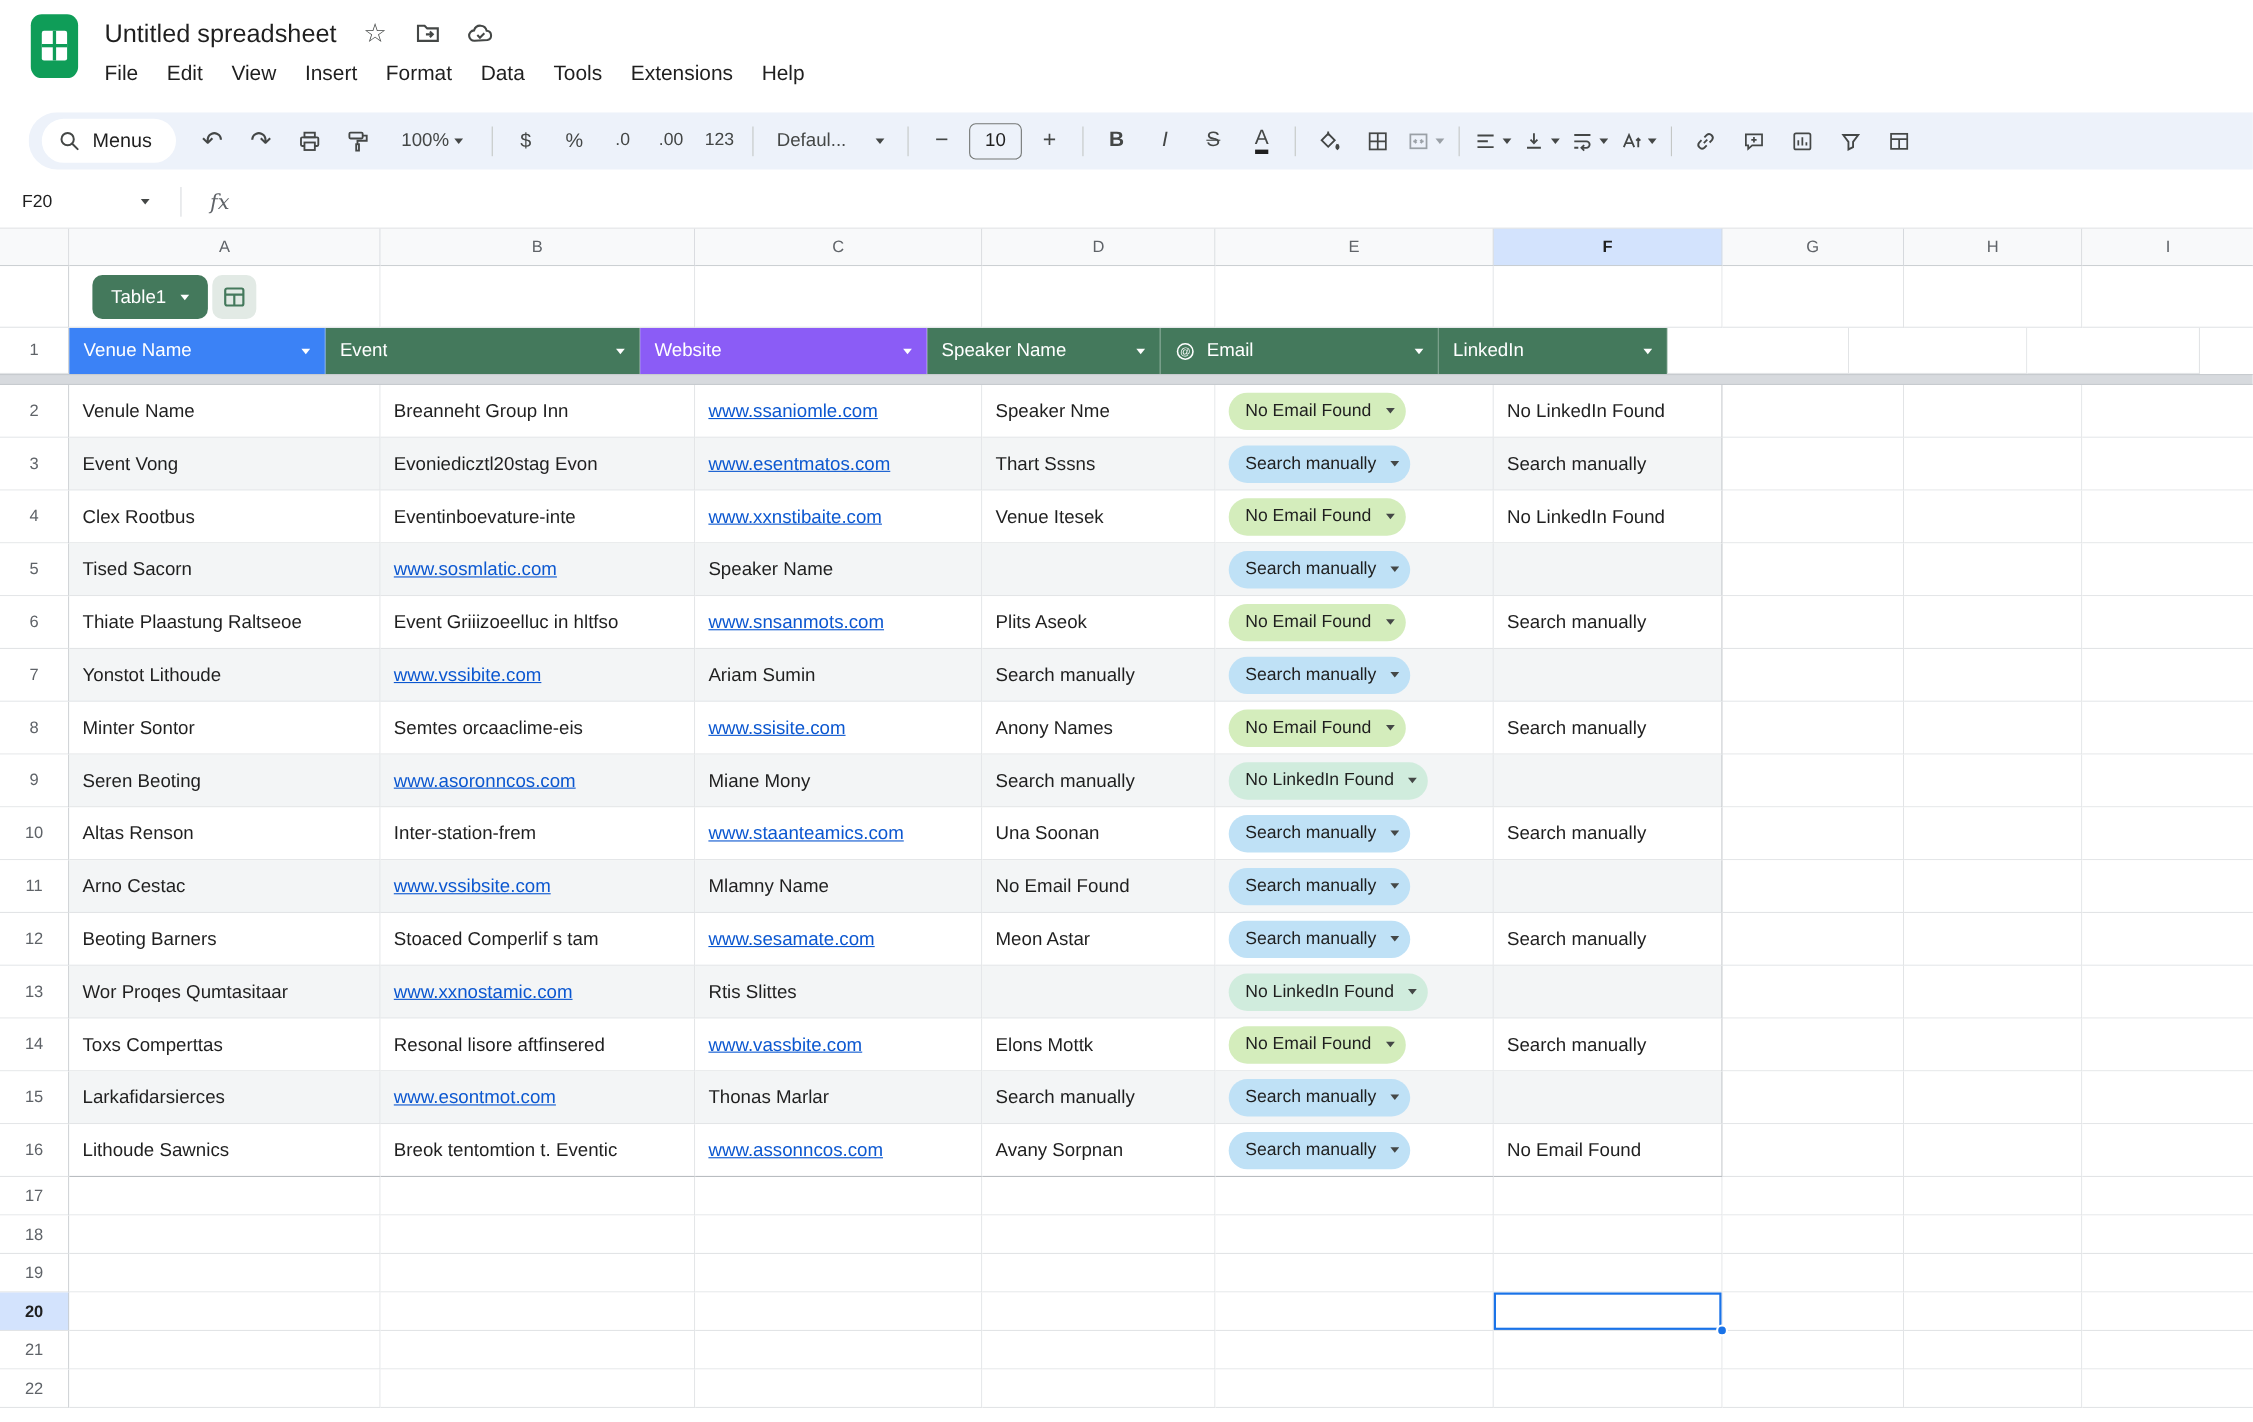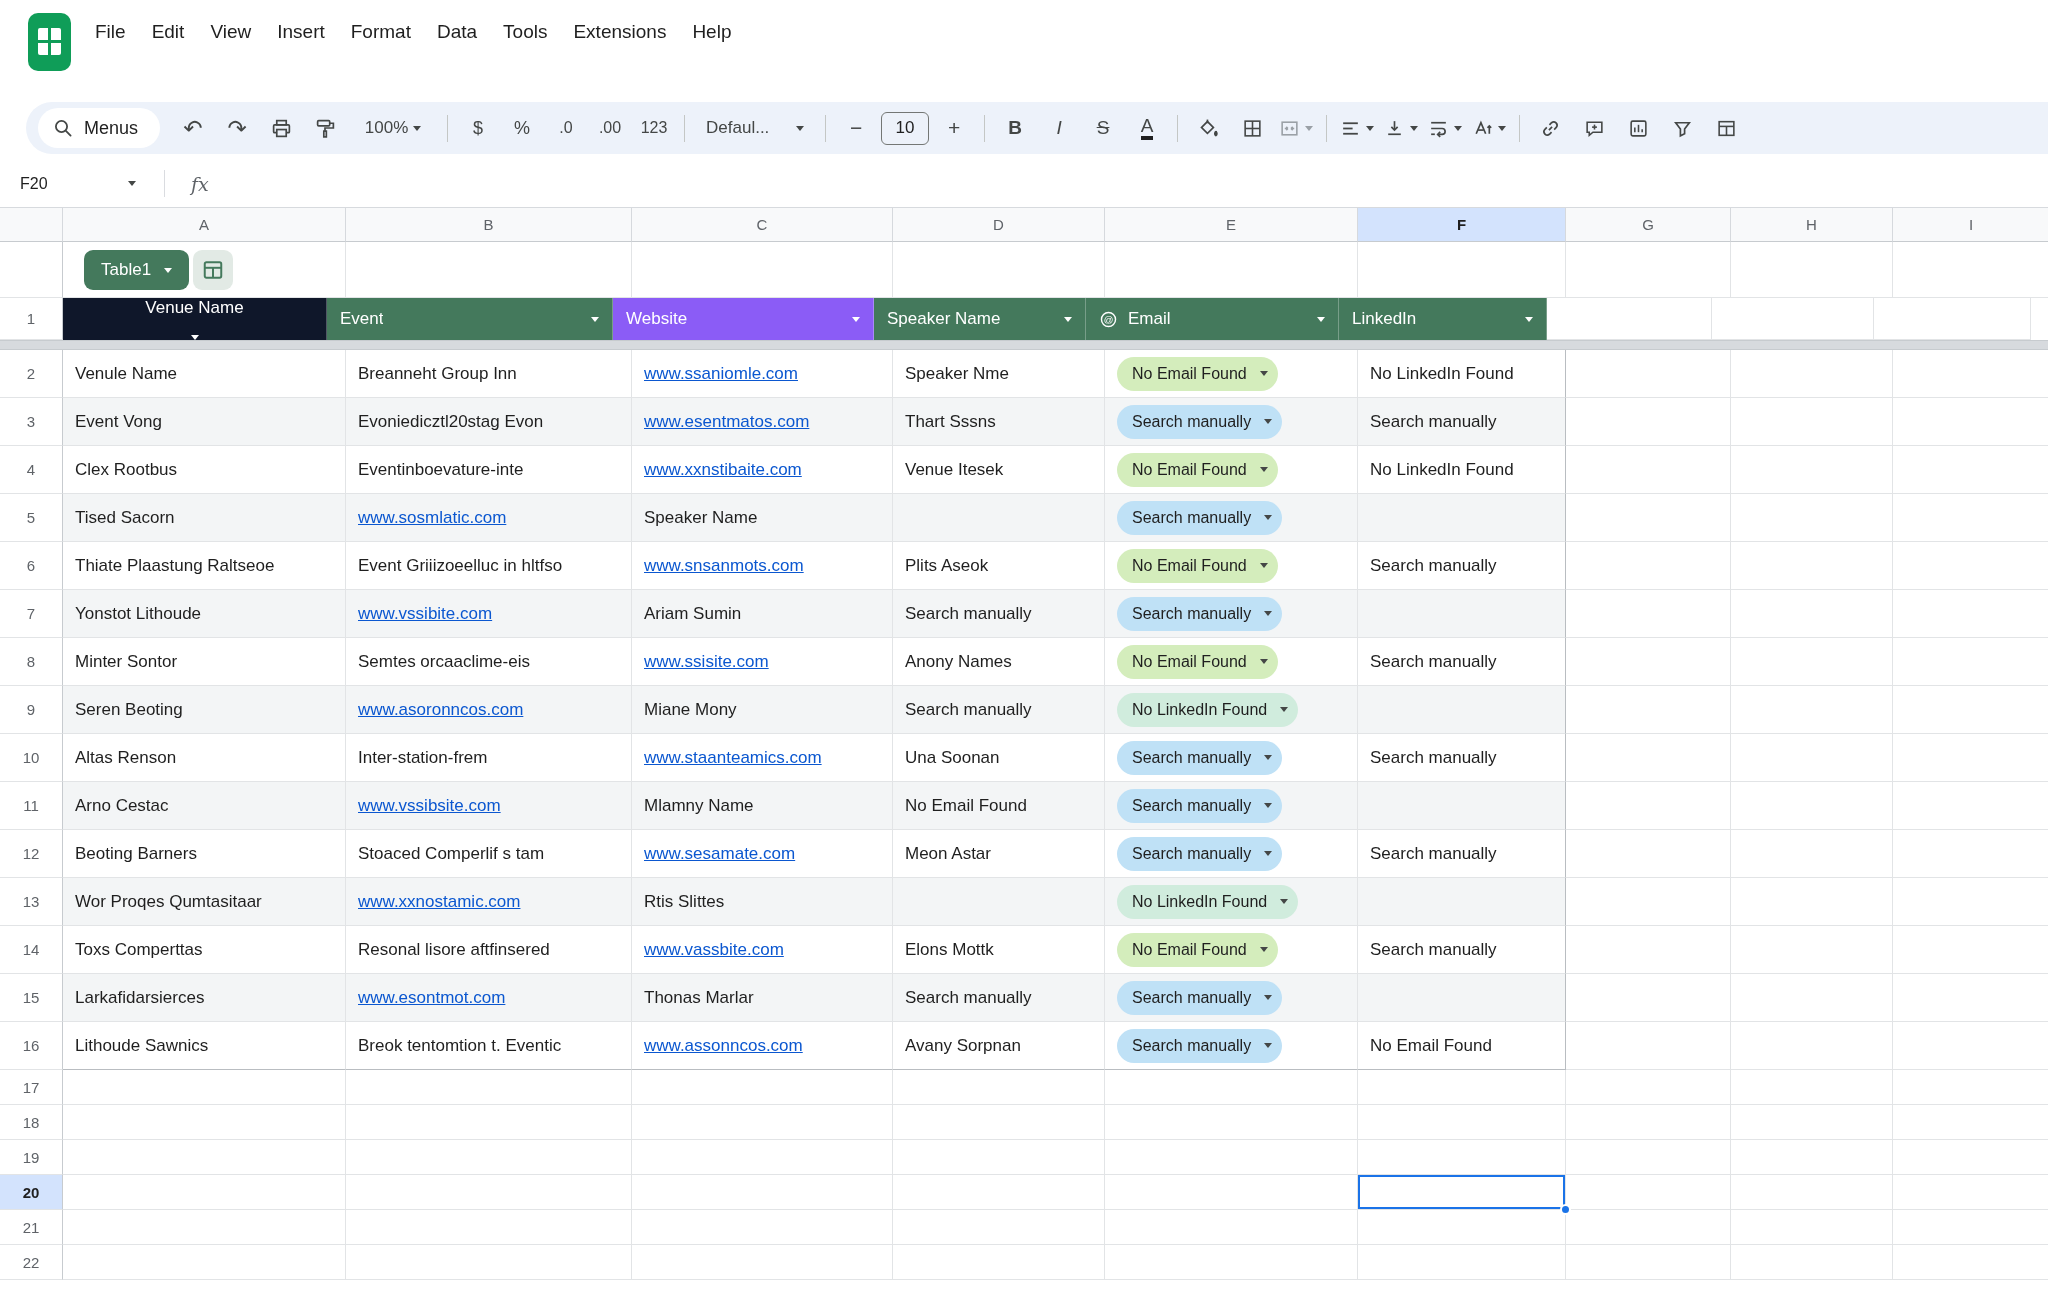--- a/index.html
+++ b/index.html
@@ -63,20 +63,36 @@
 <div class="topbar">
   <div class="logo">
     <svg width="47" height="62" viewBox="0 0 47 62">
       <rect x="2" y="1" width="43" height="58" rx="10" fill="#0f9d58"></rect>
       <rect x="12" y="16" width="23" height="27" rx="2" fill="#fff"></rect>
       <rect x="22" y="16" width="3" height="27" fill="#0f9d58"></rect>
       <rect x="12" y="28" width="23" height="3" fill="#0f9d58"></rect>
     </svg>
   </div>
   <div class="title-block">
+    <div class="title-row">
+      <span class="doc-title">Untitled spreadsheet</span>
+      <span class="tb-ico glyph star">☆</span>
+      <span class="tb-ico">
+        <svg width="24" height="24" viewBox="0 0 20 20">
+            <path d="M2.5 4.5 h5 l2 2 h8 v9.5 h-15 z" fill="none" stroke="#444746" stroke-width="1.6"></path>
+            <path d="M8.5 11 h5 M11.5 8.8 l2.2 2.2 -2.2 2.2" fill="none" stroke="#444746" stroke-width="1.6"></path>
+          </svg>
+      </span>
+      <span class="tb-ico">
+        <svg width="26" height="24" viewBox="0 0 22 20">
+            <path d="M6.3 16 a4 4 0 0 1 -.4 -8 A5 5 0 0 1 15.6 8.3 a3.6 3.6 0 0 1 .6 7.1 z" fill="none" stroke="#444746" stroke-width="1.6"></path>
+            <path d="M8.4 11.6 l2 2 3.4-3.4" fill="none" stroke="#444746" stroke-width="1.6"></path>
+          </svg>
+      </span>
+    </div>
     <nav class="menubar">
         <div class="menu-item">File</div>
         <div class="menu-item">Edit</div>
         <div class="menu-item">View</div>
         <div class="menu-item">Insert</div>
         <div class="menu-item">Format</div>
         <div class="menu-item">Data</div>
         <div class="menu-item">Tools</div>
         <div class="menu-item">Extensions</div>
         <div class="menu-item">Help</div>
@@ -297,21 +313,21 @@
           <svg width="22" height="22" viewBox="0 0 20 20" fill="none" stroke="#44795c" stroke-width="1.8">
             <rect x="2.5" y="3" width="15" height="14" rx="1.5"></rect>
             <line x1="2.5" y1="8" x2="17.5" y2="8"></line>
             <line x1="10" y1="8" x2="10" y2="17"></line>
           </svg>
         </div>
       </div>
     </div>
     <div class="srow" style="height: 42px;">
       <div class="cell rownum" style="width: 63px;">1</div>
-      <div class="cell thead-cell" style="width: 264px; background: #0f172a; flex-direction: column;">
+      <div class="cell thead-cell" style="width: 233px; background: #3b82f6;">
         <span class="th-left">
           <span>Venue Name</span>
         </span>
         <span class="tri sm" style="color: rgb(255, 255, 255);"></span>
       </div>
       <div class="cell thead-cell" style="width: 286px; background: rgb(68, 121, 92);">
         <span class="th-left">
           <span>Event</span>
         </span>
         <span class="tri sm" style="color: rgb(255, 255, 255);"></span>

